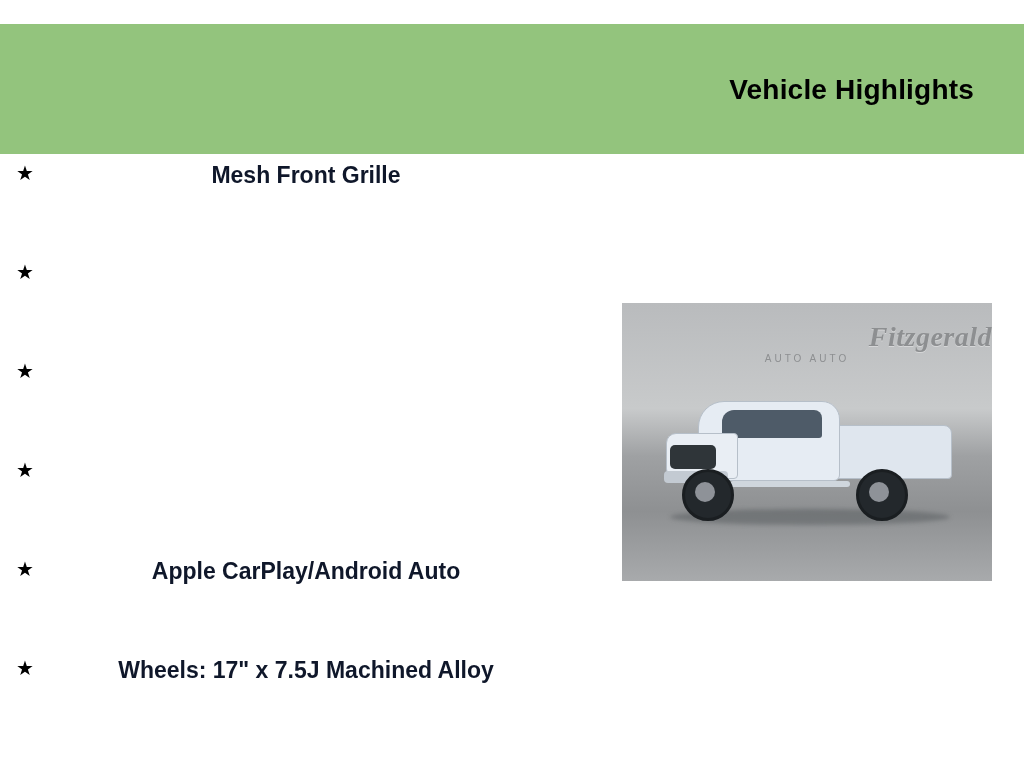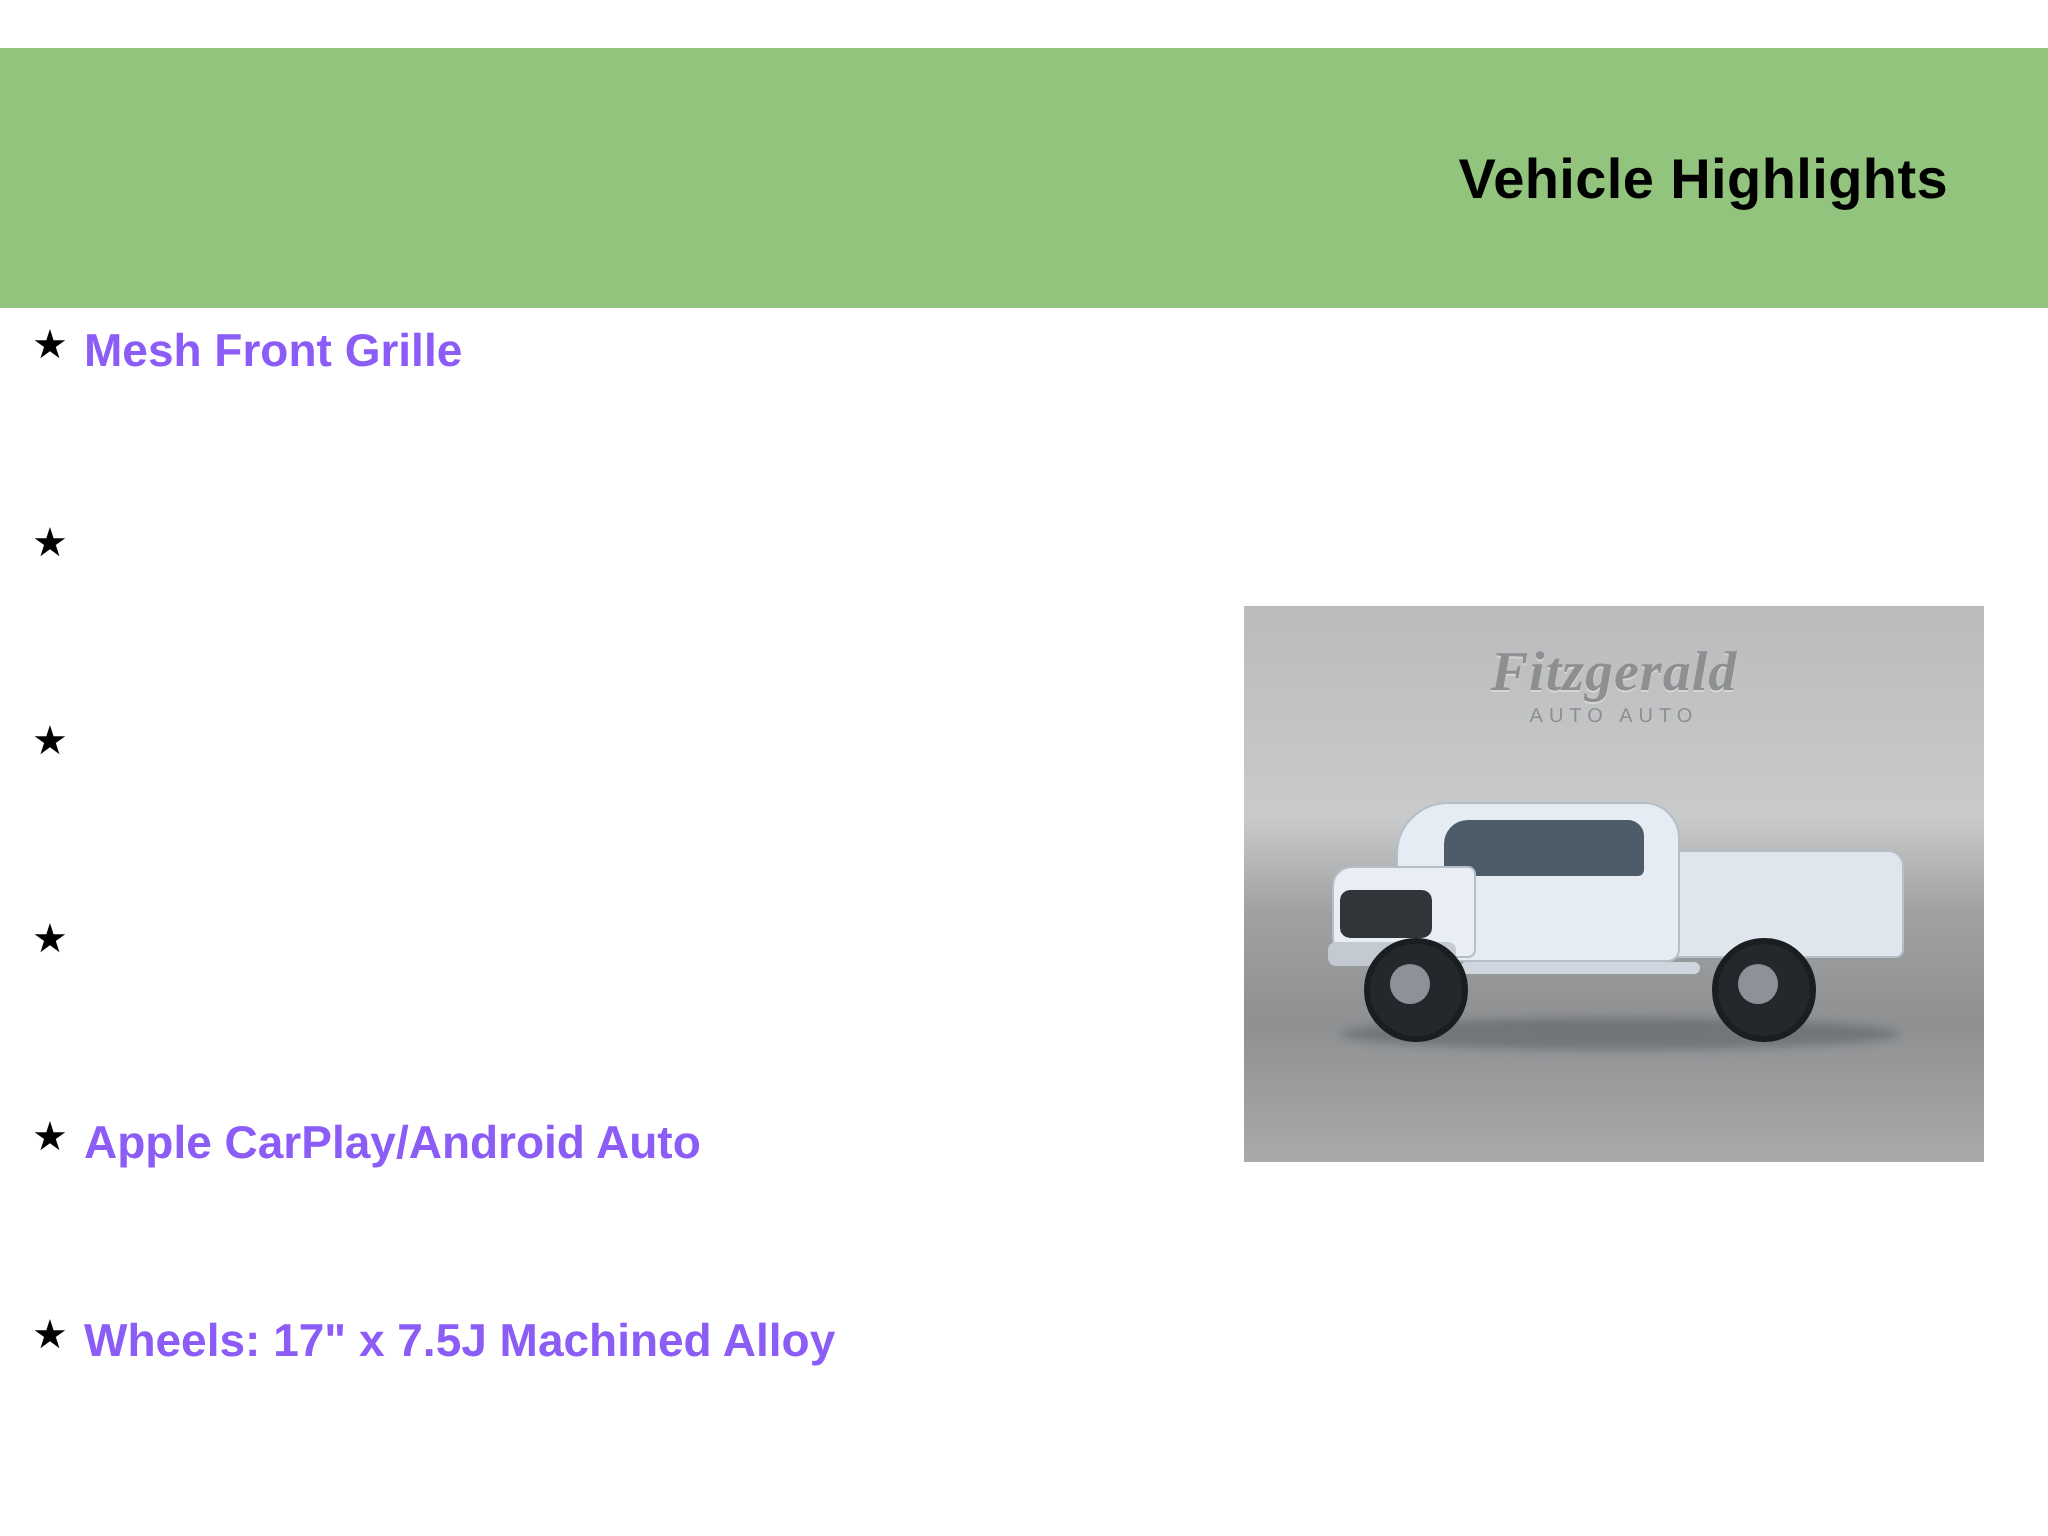--- a/index.html
+++ b/index.html
@@ -68,40 +68,41 @@
     color: #000000;
     text-align: left;
     padding-left: 6px;
     box-sizing: border-box;
   }
 
   .item-text {
     flex: 1 1 auto;
     font-size: 23px;
     font-weight: bold;
-    color: #8b5cf6;
+    color: #0f172a;
     line-height: 34px;
+    text-align: center;
   }
 
   .vehicle-photo {
     position: absolute;
     left: 622px;
     top: 173px;
     width: 370px;
     height: 278px;
     background: linear-gradient(to bottom, #b9bbbd 0%, #c8cacb 38%, #9fa1a3 55%, #8e9092 75%, #a8aaac 100%);
     overflow: hidden;
   }
 
   .photo-watermark {
     position: absolute;
     left: 0;
     top: 18px;
     width: 100%;
-    text-align: center;
+    text-align: right;
     color: #8d8f91;
     font-family: "Liberation Serif", serif;
     font-style: italic;
     font-weight: bold;
     font-size: 28px;
     letter-spacing: 0.5px;
     text-shadow: 0 1px 0 rgba(255,255,255,0.35);
   }
 
   .photo-watermark-sub {

